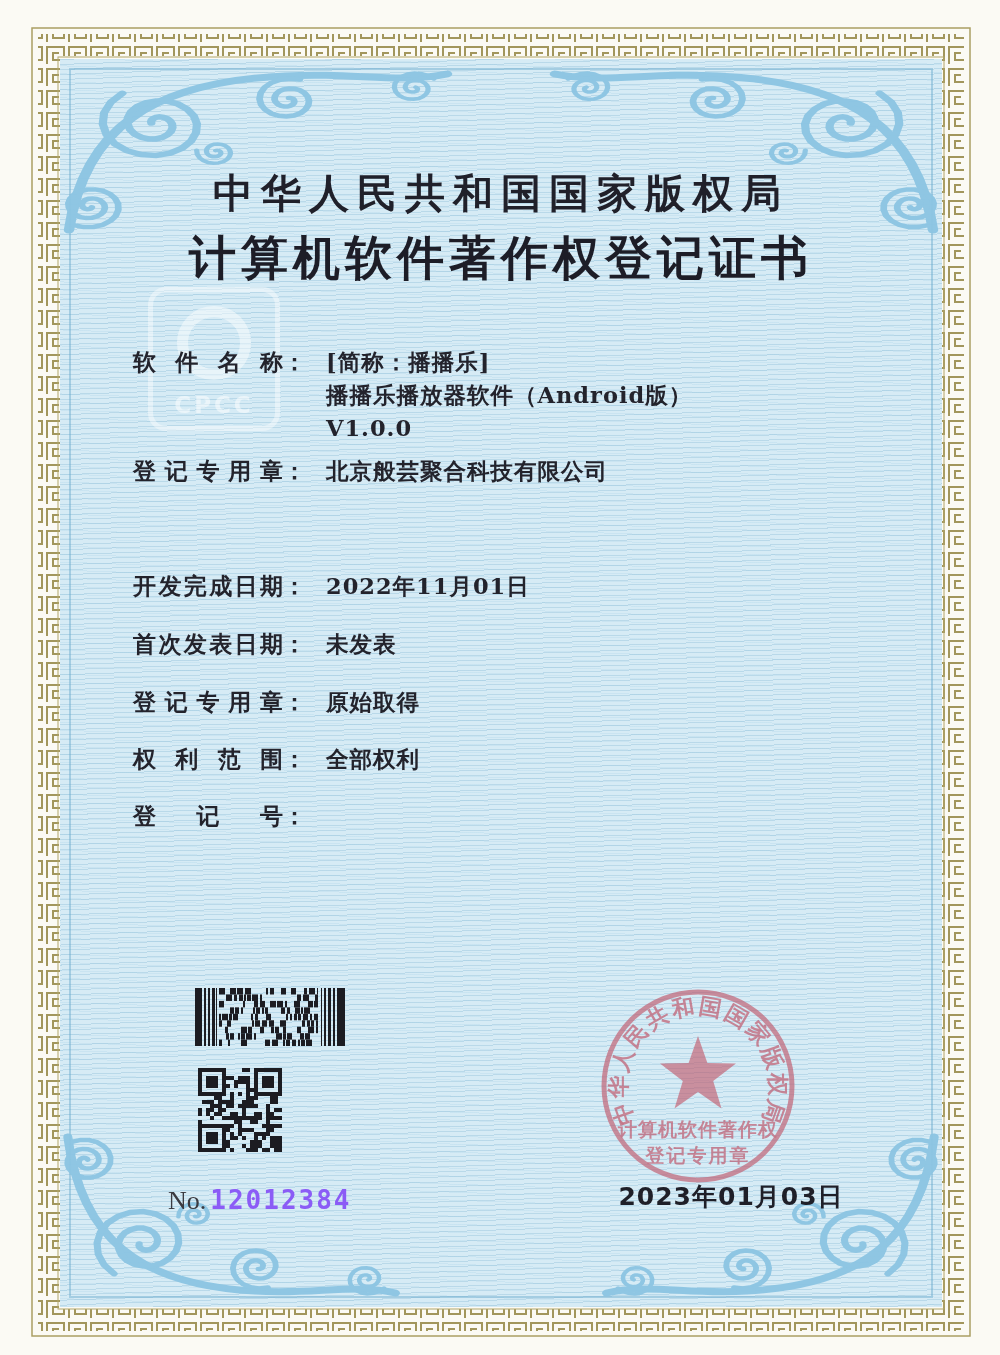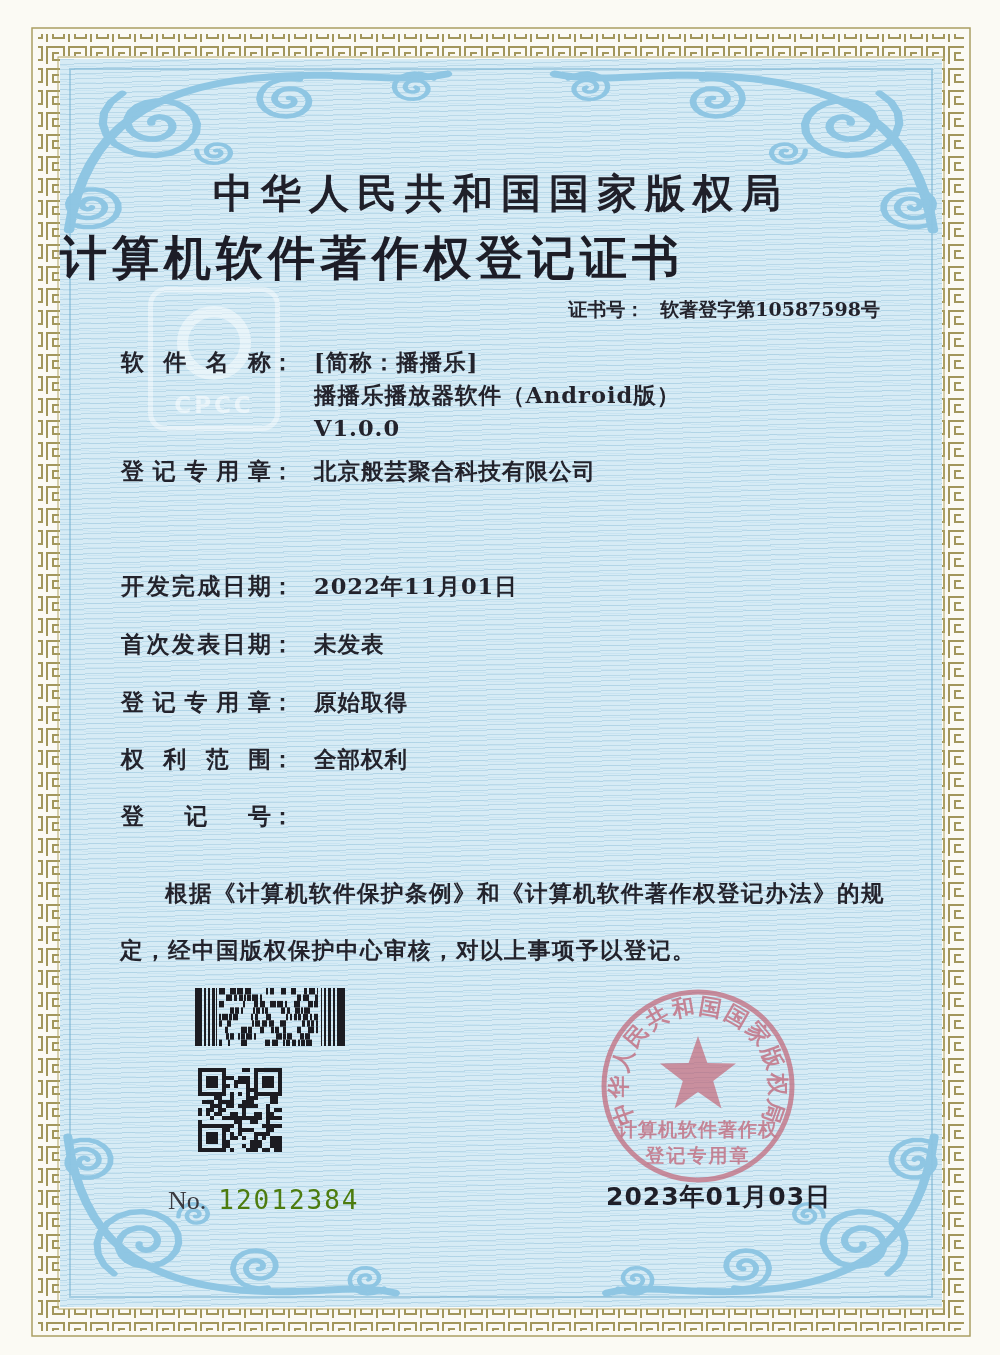--- a/index.html
+++ b/index.html
@@ -33,30 +33,30 @@
     position:absolute;bottom:8px;width:100%;text-align:center;
     color:rgba(255,255,255,.85);font-weight:800;font-size:23px;letter-spacing:3px;
   }
 
   .title1{
     position:absolute;top:107px;left:0;width:100%;text-align:center;
     font-family:"DejaVu Serif","Liberation Serif",serif;
     font-size:40px;font-weight:700;letter-spacing:8px;color:#20202a;
   }
   .title2{
-    position:absolute;top:168px;left:0;width:100%;
+    position:absolute;top:168px;left:0;width:100%;text-align:center;
     font-family:"DejaVu Serif","Liberation Serif",serif;
     font-size:47px;font-weight:900;letter-spacing:5px;color:#1d1d27;
   }
   .certno{
     position:absolute;top:238px;right:62px;font-size:19px;font-weight:700;color:#23232c;
   }
   .certno .val{margin-left:16px;font-family:"DejaVu Serif","Liberation Serif",serif;}
 
-  .row{position:absolute;left:61px;display:flex;align-items:flex-start;justify-content:flex-end;}
+  .row{position:absolute;left:73px;display:flex;align-items:flex-start;justify-content:flex-end;}
   .flabel{
     display:inline-block;width:150px;font-size:23px;font-weight:700;
     text-align:justify;text-align-last:justify;color:#23232c;line-height:33px;
   }
   .colon{font-size:23px;font-weight:700;line-height:33px;}
   .fvalue{
     margin-left:20px;font-family:"DejaVu Serif","Liberation Serif",serif;
     font-size:22.5px;font-weight:600;line-height:33px;color:#23232c;letter-spacing:1px;
   }
   .statement{
@@ -65,25 +65,25 @@
     text-indent:2em;color:#23232c;
   }
   .barcode{position:absolute;left:135px;top:929px;}
   .qrcode{position:absolute;left:138px;top:1009px;}
   .serial{
     position:absolute;left:108px;top:1126px;font-size:26px;
     font-family:"Liberation Serif","DejaVu Serif",serif;color:#3a3a40;
   }
   .serial .num{
     font-family:"DejaVu Sans Mono","Liberation Mono",monospace;
-    color:#4d7c0f;letter-spacing:2px;margin-left:12px;font-weight:400;
+    color:#8b5cf6;letter-spacing:2px;margin-left:4px;font-weight:700;
   }
   .sealwrap{position:absolute;left:538px;top:927px;width:200px;height:200px;opacity:.85;}
   .issuedate{
-    position:absolute;left:546px;top:1121px;width:250px;text-align:left;
+    position:absolute;left:546px;top:1121px;width:250px;text-align:center;
     font-size:25px;font-weight:700;letter-spacing:1px;color:#1f1f28;
   }
 </style>
 </head>
 <body>
 
 <div class="paper">
   <div class="innerline"></div>
   <div class="wm">
     <div class="ring"></div>
@@ -135,23 +135,20 @@
       <path d="M9.2 165.2 L15.8 167.1 L22.4 166.9 L28.6 164.8 L33.7 160.8 L37.2 155.7 L38.9 149.8 L38.7 143.8 L36.7 138.4 L33.2 133.9 L28.6 130.8 L23.4 129.4 L18.1 129.6 L13.3 131.4 L9.5 134.5 L6.8 138.6 L5.6 143.1 L5.9 147.6 L7.5 151.7 L10.2 155.0 L13.7 157.2 L17.5 158.1 L21.3 157.8 L24.7 156.4 L27.4 154.1 L29.2 151.2 L29.9 148.0 L29.6 144.9 L28.3 142.2 L26.4 140.1 L24.1 138.8 L21.6 138.4 L19.2 138.7 L17.2 139.7 L15.7 141.3 L14.8 143.0 L14.6 144.9 L15.0 146.6 L15.8 147.9 L16.9 148.8 L18.2 149.2 L19.3 149.1 L20.3 148.7 L20.9 148.1 L21.2 147.4" stroke-width="4.5"></path>
       <path d="M91.1 90.2 L91.5 94.2 L93.1 97.8 L95.6 100.6 L98.8 102.5 L102.4 103.3 L105.9 102.9 L109.0 101.5 L111.5 99.2 L113.0 96.4 L113.7 93.4 L113.3 90.4 L112.1 87.8 L110.1 85.7 L107.7 84.4 L105.2 84.0 L102.7 84.3 L100.5 85.4 L98.9 87.0 L97.9 89.0 L97.6 91.1 L97.9 93.0 L98.8 94.7 L100.1 96.0 L101.7 96.7 L103.3 96.8 L104.8 96.5 L106.0 95.7 L106.8 94.7 L107.2 93.6 L107.2 92.5 L106.9 91.5 L106.3 90.8 L105.6 90.4 L104.9 90.3 L104.2 90.4 L103.8 90.7" stroke-width="3.5"></path>
     </g>
   </svg>
 
 <div class="content">
 
   <div class="title1">中华人民共和国国家版权局</div>
   <div class="title2">计算机软件著作权登记证书</div>
 
-  <div class="certno">
-    <span>证书号：</span><span class="val">软著登字第10587598号</span>
-  </div>
 
   <div class="row" style="top:287px">
     <span class="flabel">软件名称</span>
       <span class="colon">：</span>
     <div class="fvalue">
       <div>[简称：播播乐]</div>
       <div>播播乐播放器软件（Android版）</div>
       <div>V1.0.0</div>
     </div>
   </div>
@@ -184,21 +181,20 @@
     <span class="flabel">权利范围</span>
       <span class="colon">：</span>
     <span class="fvalue">全部权利</span>
   </div>
 
   <div class="row" style="top:741px">
     <span class="flabel">登记号</span>
       <span class="colon">：</span>
   </div>
 
-  <div class="statement">根据《计算机软件保护条例》和《计算机软件著作权登记办法》的规定，经中国版权保护中心审核，对以上事项予以登记。</div>
 
   <svg class="barcode" id="barcode-svg" width="150" height="58" viewBox="0 0 150 58">
       <rect x="0" y="0" width="7" height="58" fill="#1c1c22"></rect>
       <rect x="9" y="0" width="2" height="58" fill="#1c1c22"></rect>
       <rect x="13" y="0" width="2" height="58" fill="#1c1c22"></rect>
       <rect x="17" y="0" width="3" height="58" fill="#1c1c22"></rect>
       <rect x="21" y="0" width="1" height="58" fill="#1c1c22"></rect>
       <rect x="126" y="0" width="1" height="58" fill="#1c1c22"></rect>
       <rect x="129" y="0" width="2" height="58" fill="#1c1c22"></rect>
       <rect x="133" y="0" width="3" height="58" fill="#1c1c22"></rect>

